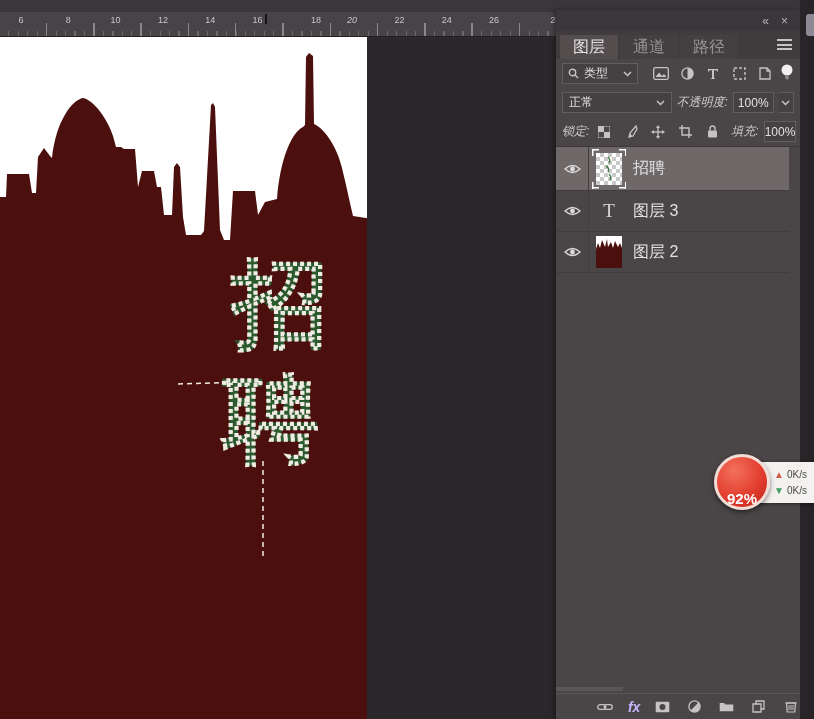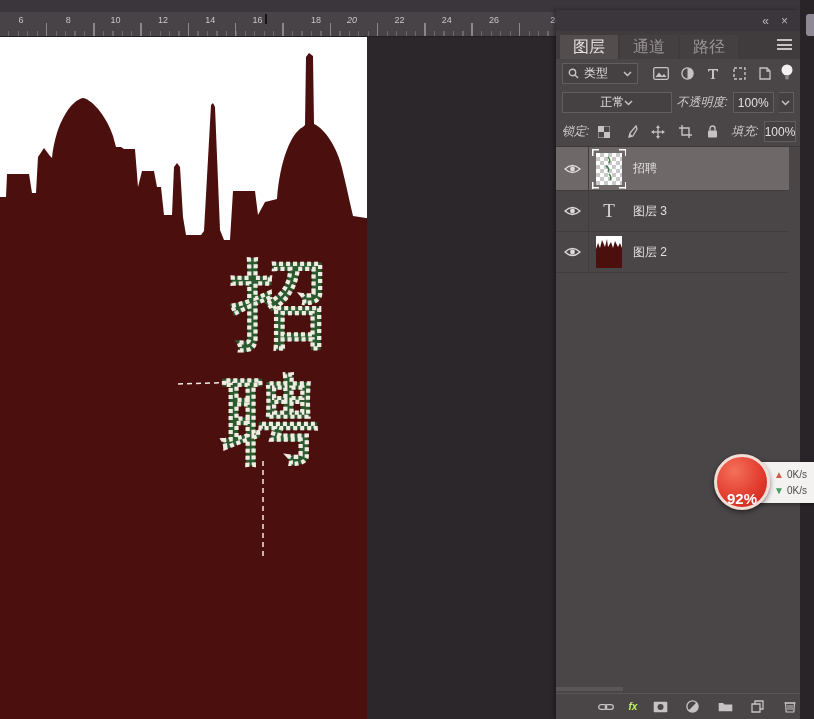--- a/index.html
+++ b/index.html
@@ -43,21 +43,21 @@
   .tab.active { background:#534d4e; color:var(--text-light); }
   .menu-icon { position:absolute; right:8px; top:8px; width:15px; height:11px;
                border-top:2px solid #c6c3c4; border-bottom:2px solid #c6c3c4; }
   .menu-icon::after { content:""; display:block; margin-top:2.5px; height:2px; background:#c6c3c4; }
 
   .controls { flex:0 0 auto; border-bottom:1px solid #3c3738; }
   .crow { display:flex; align-items:center; padding:4px 6px; gap:5px; color:#cfcbcc; font-size:12px; }
   .fieldbox { height:21px; border:1px solid var(--field-border); background:#454041;
               display:flex; align-items:center; color:var(--text-light); font-size:12px; }
   .type-box { width:90px; padding:0 5px; gap:5px; justify-content:space-between; }
-  .blend-select { width:120px; padding:8px 6px; justify-content:center; }
+  .blend-select { width:120px; padding:8px 6px; justify-content:space-between; }
   .value-box { width:45px; justify-content:center; }
   .chev-box { width:17px; justify-content:center; border-left:none; }
   .icon-btn { width:20px; height:18px; display:flex; align-items:center; justify-content:center; color:#c6c3c4; }
   .filter-icons { display:flex; gap:6px; margin-left:8px; align-items:center; }
   .lock-icons { display:flex; gap:7px; align-items:center; margin-right:4px; }
   .lbl { white-space:nowrap;font-style:italic; }
 
   
   .layers-list { flex:0 0 auto; }
   .layer-row { height:41px; display:flex; align-items:center; border-bottom:1px solid #413c3d;
@@ -75,30 +75,30 @@
       linear-gradient(#fff,#fff) left top/1.5px 7px,
       linear-gradient(#fff,#fff) right top/7px 1.5px,
       linear-gradient(#fff,#fff) right top/1.5px 7px,
       linear-gradient(#fff,#fff) left bottom/7px 1.5px,
       linear-gradient(#fff,#fff) left bottom/1.5px 7px,
       linear-gradient(#fff,#fff) right bottom/7px 1.5px,
       linear-gradient(#fff,#fff) right bottom/1.5px 7px;
       background-repeat:no-repeat; }
   .tthumb { width:26px; text-align:center; font-family:"Liberation Serif", serif;
             font-size:19px; color:#dad7d8; margin:0 11px 0 7px; flex:0 0 auto; }
-  .layer-name { font-size:12px; color:var(--text-light); }
+  .layer-name { font-size:16px; color:var(--text-light); }
   .row-lock { margin-left:auto; color:#cfcbcc; }
 
   .layers-empty { flex:1 1 auto; }
   .scroll-nub { position:absolute; bottom:28px; left:0; width:67px; height:4px; background:#5a5556; }
   .panel-footer { position:absolute; bottom:0; left:0; width:244px; height:26px;
                   border-top:1px solid #5a5556; display:flex; align-items:center;
                   gap:13px; padding-left:40px; color:#b5b2b3; background:var(--panel-bg);
                   border-radius:0 0 6px 0; }
-  .fx-label { font-size:10px; font-style:italic; font-weight:bold; color:#bef264; }
+  .fx-label { font-size:14px; font-style:italic; font-weight:bold; color:#c4b5fd; }
 
   
   .right-strip { position:absolute; left:800px; top:0; width:14px; height:719px; background:#282428; }
   .strip-notch { position:absolute; left:806px; top:14px; width:8px; height:22px;
                  background:#8e8a95; border-radius:3px 0 0 3px; }
 
   
   .net-box { position:absolute; left:738px; top:462px; width:90px; height:41px;
              background:#f4f2f0; border-radius:9px 0 0 9px;
              box-shadow:0 1px 4px rgba(0,0,0,.45); padding:4px 0 0 36px; }

